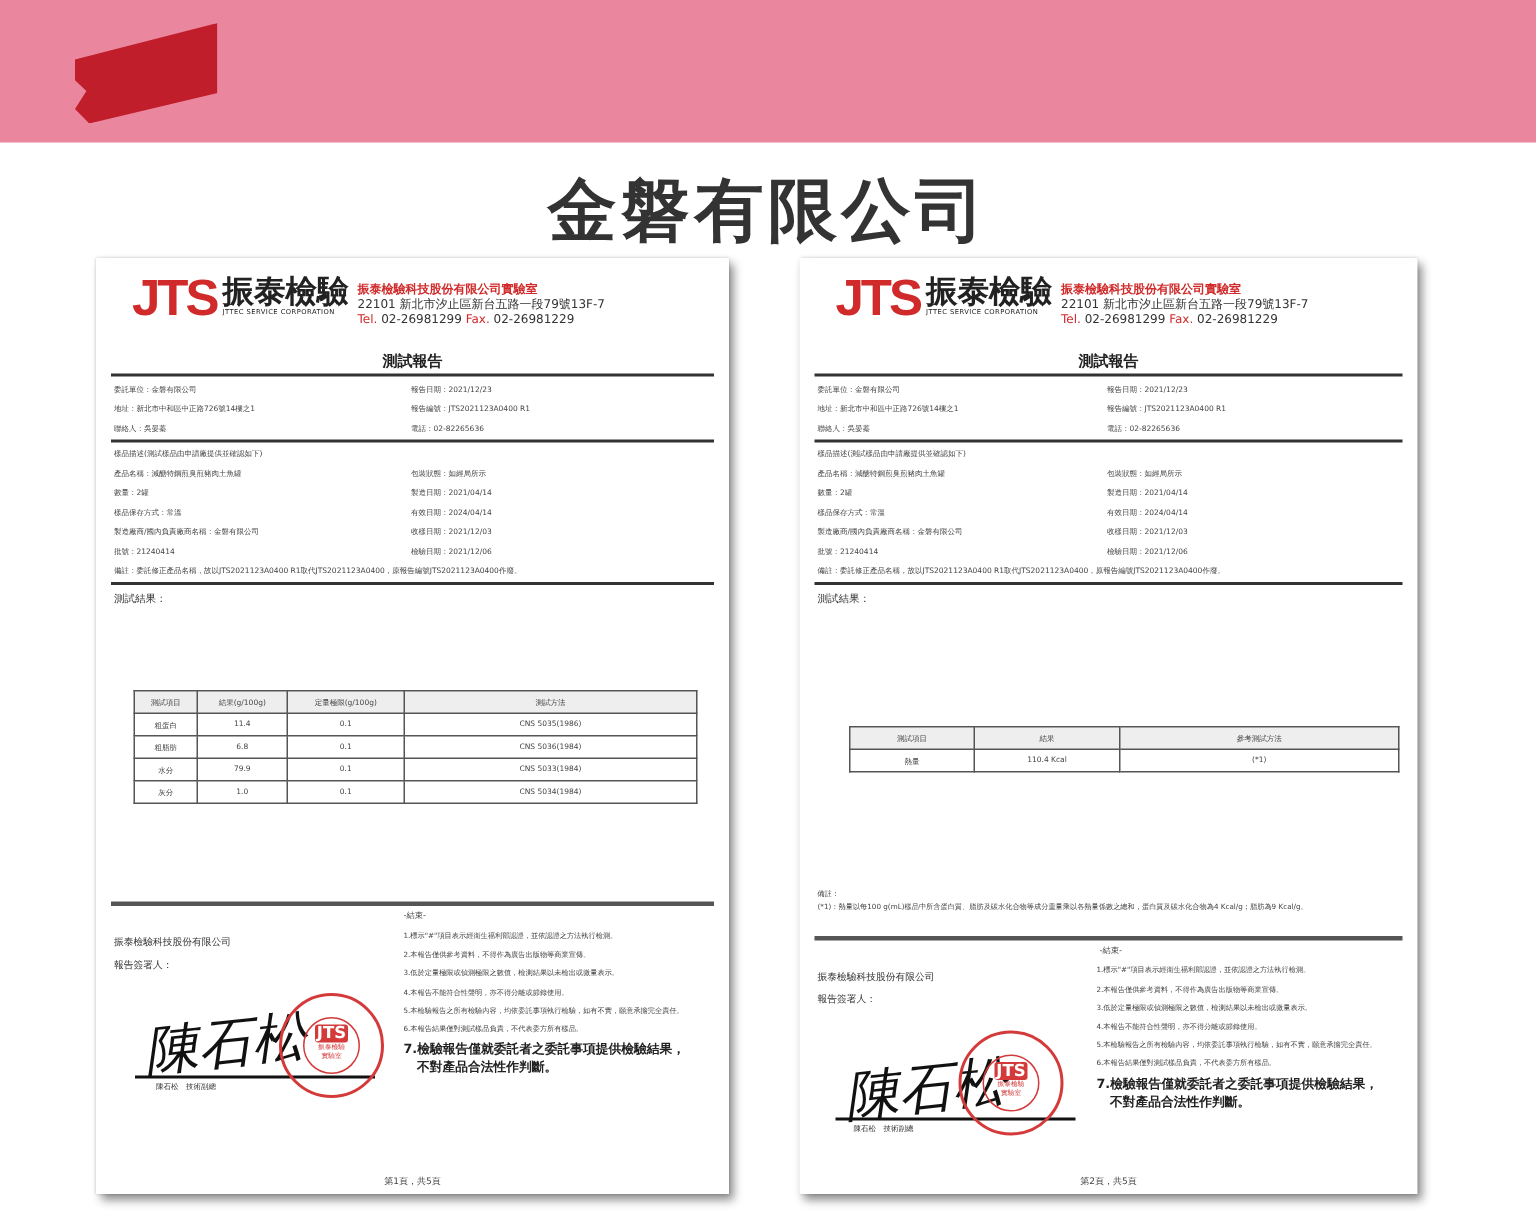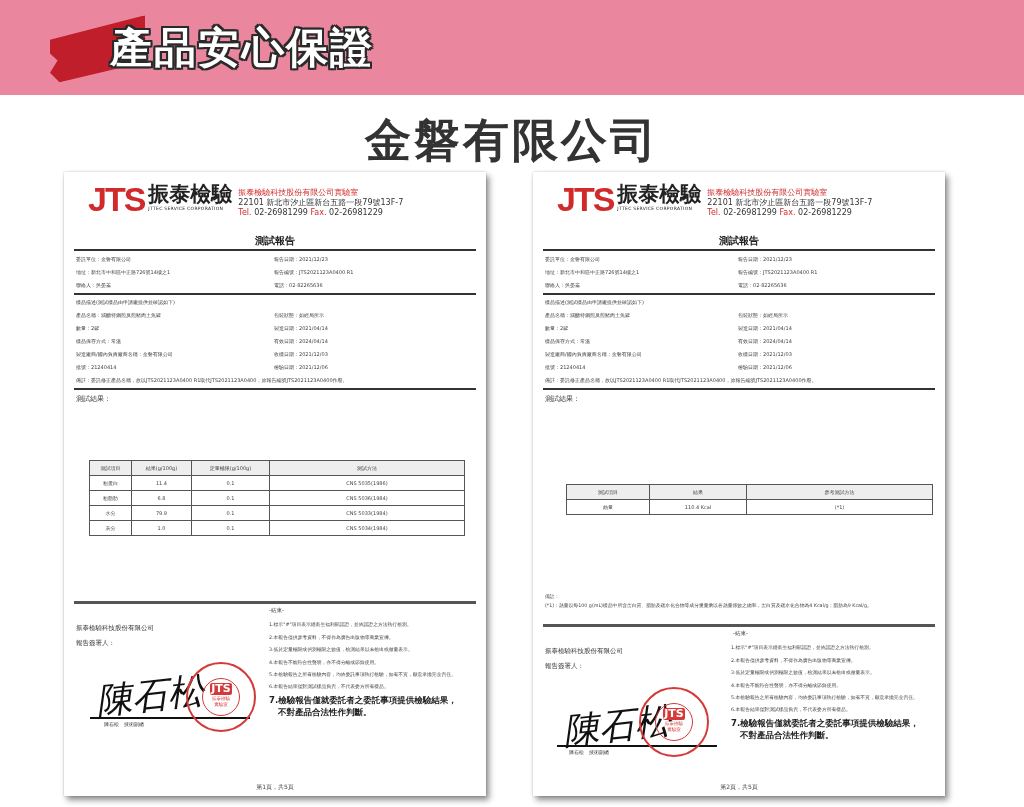--- a/index.html
+++ b/index.html
@@ -11,21 +11,21 @@
   .section-title{position:absolute;left:0;width:1024px;top:110px;text-align:center;font-size:46px;font-weight:bold;color:#333;letter-spacing:3px;}
   .page{position:absolute;top:172px;height:624px;background:#fff;box-shadow:3px 4px 6px rgba(0,0,0,.45),0 0 2px rgba(0,0,0,.2);overflow:hidden;}
   .p1{left:64px;width:422px}
   .p2{left:533px;width:412px}
   .hdr{position:absolute;left:24px;top:10px;display:flex;align-items:flex-start;}
   .logo{font-size:34px;font-weight:bold;color:#d02a2a;font-family:"Liberation Sans",sans-serif;letter-spacing:-2px;line-height:34px;}
   .brand{margin-left:4px;}
   .brand-cn{font-size:21px;font-weight:bold;color:#222;line-height:24px;}
   .brand-en{font-size:4.5px;color:#222;letter-spacing:.3px;}
   .lab{margin-left:6px;font-size:8px;line-height:10px;margin-top:6px;}
-  .lab .l1{color:#d02a2a;font-weight:normal}
+  .lab .l1{color:#d02a2a;font-weight:bold}
   .lab .l2{color:#333}
   .lab .l3{color:#333}
   .lab .red{color:#d02a2a}
   .rtitle{position:absolute;left:0;width:100%;top:62px;text-align:center;font-size:10px;font-weight:bold;color:#222;}
   .hr{position:absolute;left:10px;right:10px;height:2px;background:#333;}
   .row{position:absolute;font-size:5px;color:#444;white-space:nowrap;}
   .results-label{position:absolute;font-size:7px;color:#333;}
   table{position:absolute;border-collapse:collapse;font-size:5px;color:#444;}
   td,th{border:1px solid #555;text-align:center;font-weight:normal;}
   th{background:#eee;height:15px}
@@ -42,21 +42,20 @@
   .stamp-logo{font-size:11px;font-weight:bold;color:#fff;background:#d43a3a;border-radius:2px;margin:4px 7px 1px;line-height:12px;}
   .stamp-t{font-size:4.5px;line-height:6px;}
   .pgno{position:absolute;left:0;width:100%;bottom:4px;text-align:center;font-size:6px;color:#444;}
   .footnote{position:absolute;font-size:4.8px;color:#444;line-height:9px;}
 </style>
 </head>
 <body>
 
 <div class="banner">
   <div class="brush"></div>
-  <div class="banner-title">產品安心保證</div>
 </div>
 <div class="section-title">金磐有限公司</div>
 
 <div class="page p1">
   <div class="hdr">
     <div class="logo">JTS</div>
     <div class="brand">
       <div class="brand-cn">振泰檢驗</div>
       <div class="brand-en">JTTEC SERVICE CORPORATION</div>
     </div>

